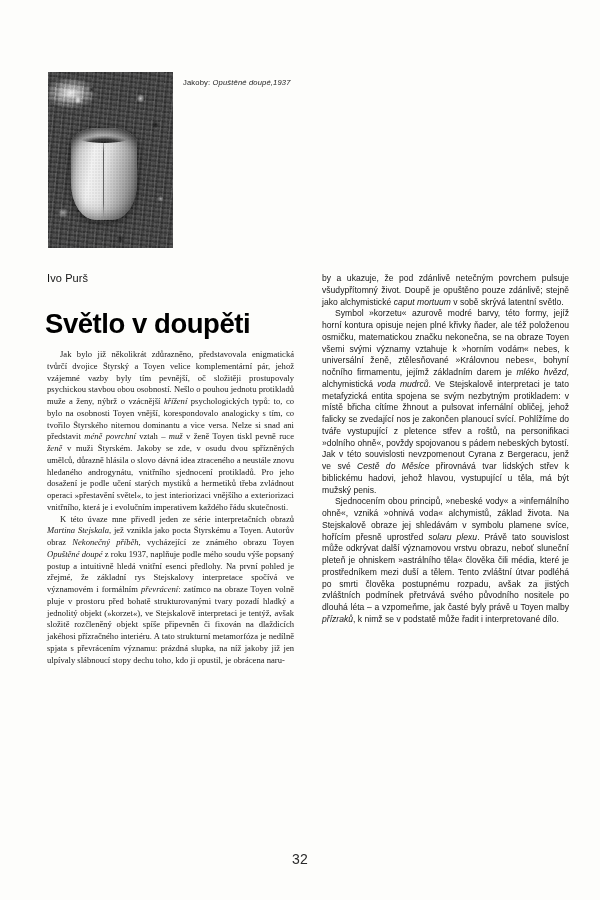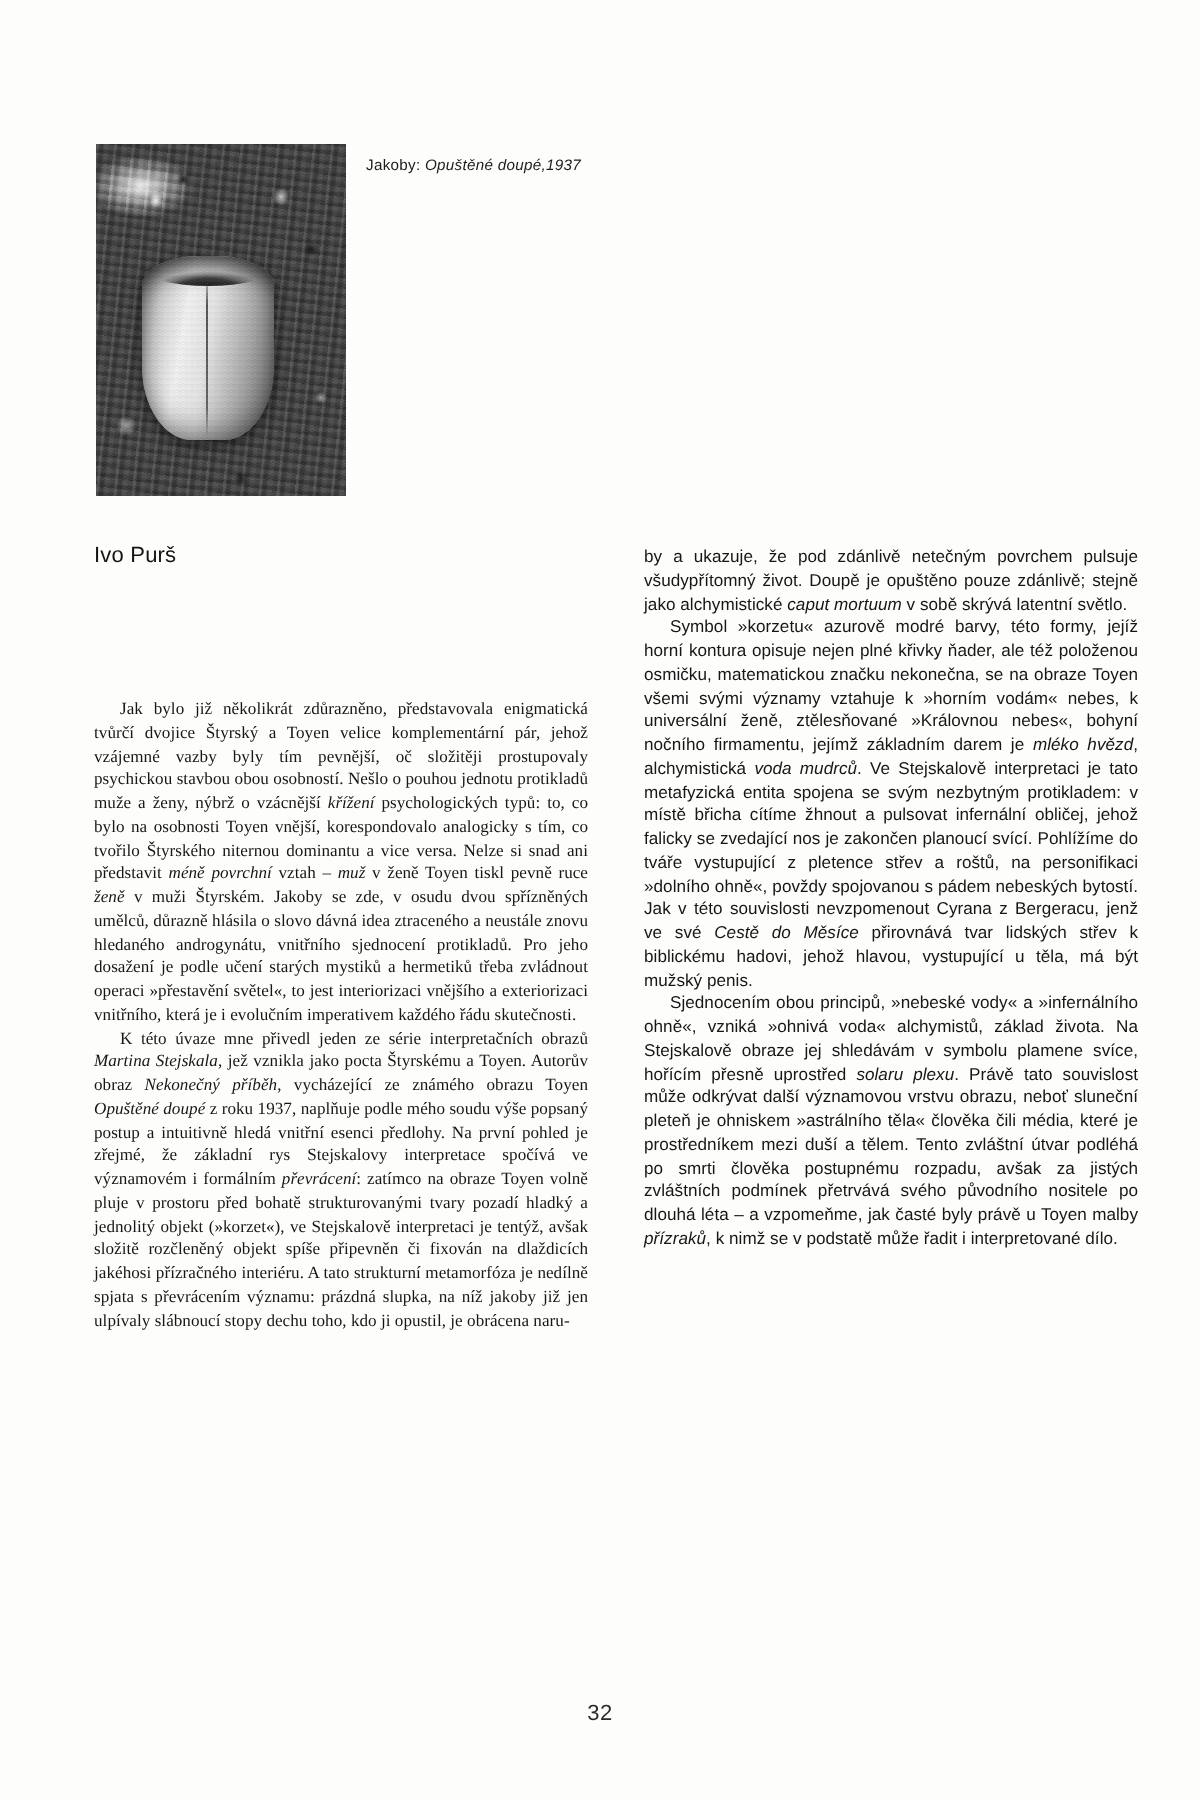--- a/index.html
+++ b/index.html
@@ -115,21 +115,21 @@
     font-style: italic;
   }
 
   
   .folio {
     position: absolute;
     left: 0;
     top: 851px;
     width: 600px;
     text-align: center;
-    font-size: 11px;
+    font-size: 14px;
     color: #2a2a2a;
     letter-spacing: 0.3px;
   }
 
   
   .paint-bg {
     position: absolute;
     inset: 0;
     background:
       radial-gradient(ellipse 34px 20px at 18% 12%, #e8e8e8 0%, #9a9a9a 38%, #4a4a4a 78%),
@@ -228,20 +228,21 @@
       <div class="paint-grain"></div>
     </div>
   </div>
 
   <div class="figure-caption">
     <span>Jakoby:</span>
     <span class="work-title">Opuštěné doupé</span><span class="work-title">,1937</span>
   </div>
 
   <div class="byline">Ivo Purš</div>
+  <h1 class="article-title">Světlo v doupěti</h1>
 
   <div class="column column-left">
     <p>Jak bylo již několikrát zdůrazněno, představovala enigmatická tvůrčí dvojice Štyrský a Toyen velice komplementární pár, jehož vzájemné vazby byly tím pevnější, oč složitěji prostupovaly psychickou stavbou obou osobností. Nešlo o pouhou jednotu protikladů muže a ženy, nýbrž o vzácnější <i>křížení</i> psychologických typů: to, co bylo na osobnosti Toyen vnější, korespondovalo analogicky s tím, co tvořilo Štyrského niternou dominantu a vice versa. Nelze si snad ani představit <i>méně povrchní</i> vztah – <i>muž</i> v ženě Toyen tiskl pevně ruce <i>ženě</i> v muži Štyrském. Jakoby se zde, v osudu dvou spřízněných umělců, důrazně hlásila o slovo dávná idea ztraceného a neustále znovu hledaného androgynátu, vnitřního sjednocení protikladů. Pro jeho dosažení je podle učení starých mystiků a hermetiků třeba zvládnout operaci »přestavění světel«, to jest interiorizaci vnějšího a exteriorizaci vnitřního, která je i evolučním imperativem každého řádu skutečnosti.</p>
     <p>K této úvaze mne přivedl jeden ze série interpretačních obrazů <i>Martina Stejskala</i>, jež vznikla jako pocta Štyrskému a Toyen. Autorův obraz <i>Nekonečný příběh</i>, vycházející ze známého obrazu Toyen <i>Opuštěné doupé</i> z roku 1937, naplňuje podle mého soudu výše popsaný postup a intuitivně hledá vnitřní esenci předlohy. Na první pohled je zřejmé, že základní rys Stejskalovy interpretace spočívá ve významovém i formálním <i>převrácení</i>: zatímco na obraze Toyen volně pluje v prostoru před bohatě strukturovanými tvary pozadí hladký a jednolitý objekt (»korzet«), ve Stejskalově interpretaci je tentýž, avšak složitě rozčleněný objekt spíše připevněn či fixován na dlaždicích jakéhosi přízračného interiéru. A tato strukturní metamorfóza je nedílně spjata s převrácením významu: prázdná slupka, na níž jakoby již jen ulpívaly slábnoucí stopy dechu toho, kdo ji opustil, je obrácena naru-</p>
   </div>
 
   <div class="column column-right">
     <p class="no-indent">by a ukazuje, že pod zdánlivě netečným povrchem pulsuje všudypřítomný život. Doupě je opuštěno pouze zdánlivě; stejně jako alchymistické <i>caput mortuum</i> v sobě skrývá latentní světlo.</p>
     <p>Symbol »korzetu« azurově modré barvy, této formy, jejíž horní kontura opisuje nejen plné křivky ňader, ale též položenou osmičku, matematickou značku nekonečna, se na obraze Toyen všemi svými významy vztahuje k »horním vodám« nebes, k universální ženě, ztělesňované »Královnou nebes«, bohyní nočního firmamentu, jejímž základním darem je <i>mléko hvězd</i>, alchymistická <i>voda mudrců</i>. Ve Stejskalově interpretaci je tato metafyzická entita spojena se svým nezbytným protikladem: v místě břicha cítíme žhnout a pulsovat infernální obličej, jehož falicky se zvedající nos je zakončen planoucí svící. Pohlížíme do tváře vystupující z pletence střev a roštů, na personifikaci »dolního ohně«, povždy spojovanou s pádem nebeských bytostí. Jak v této souvislosti nevzpomenout Cyrana z Bergeracu, jenž ve své <i>Cestě do Měsíce</i> přirovnává tvar lidských střev k biblickému hadovi, jehož hlavou, vystupující u těla, má být mužský penis.</p>
     <p>Sjednocením obou principů, »nebeské vody« a »infernálního ohně«, vzniká »ohnivá voda« alchymistů, základ života. Na Stejskalově obraze jej shledávám v symbolu plamene svíce, hořícím přesně uprostřed <i>solaru plexu</i>. Právě tato souvislost může odkrývat další významovou vrstvu obrazu, neboť sluneční pleteň je ohniskem »astrálního těla« člověka čili média, které je prostředníkem mezi duší a tělem. Tento zvláštní útvar podléhá po smrti člověka postupnému rozpadu, avšak za jistých zvláštních podmínek přetrvává svého původního nositele po dlouhá léta – a vzpomeňme, jak časté byly právě u Toyen malby <i>přízraků</i>, k nimž se v podstatě může řadit i interpretované dílo.</p>

